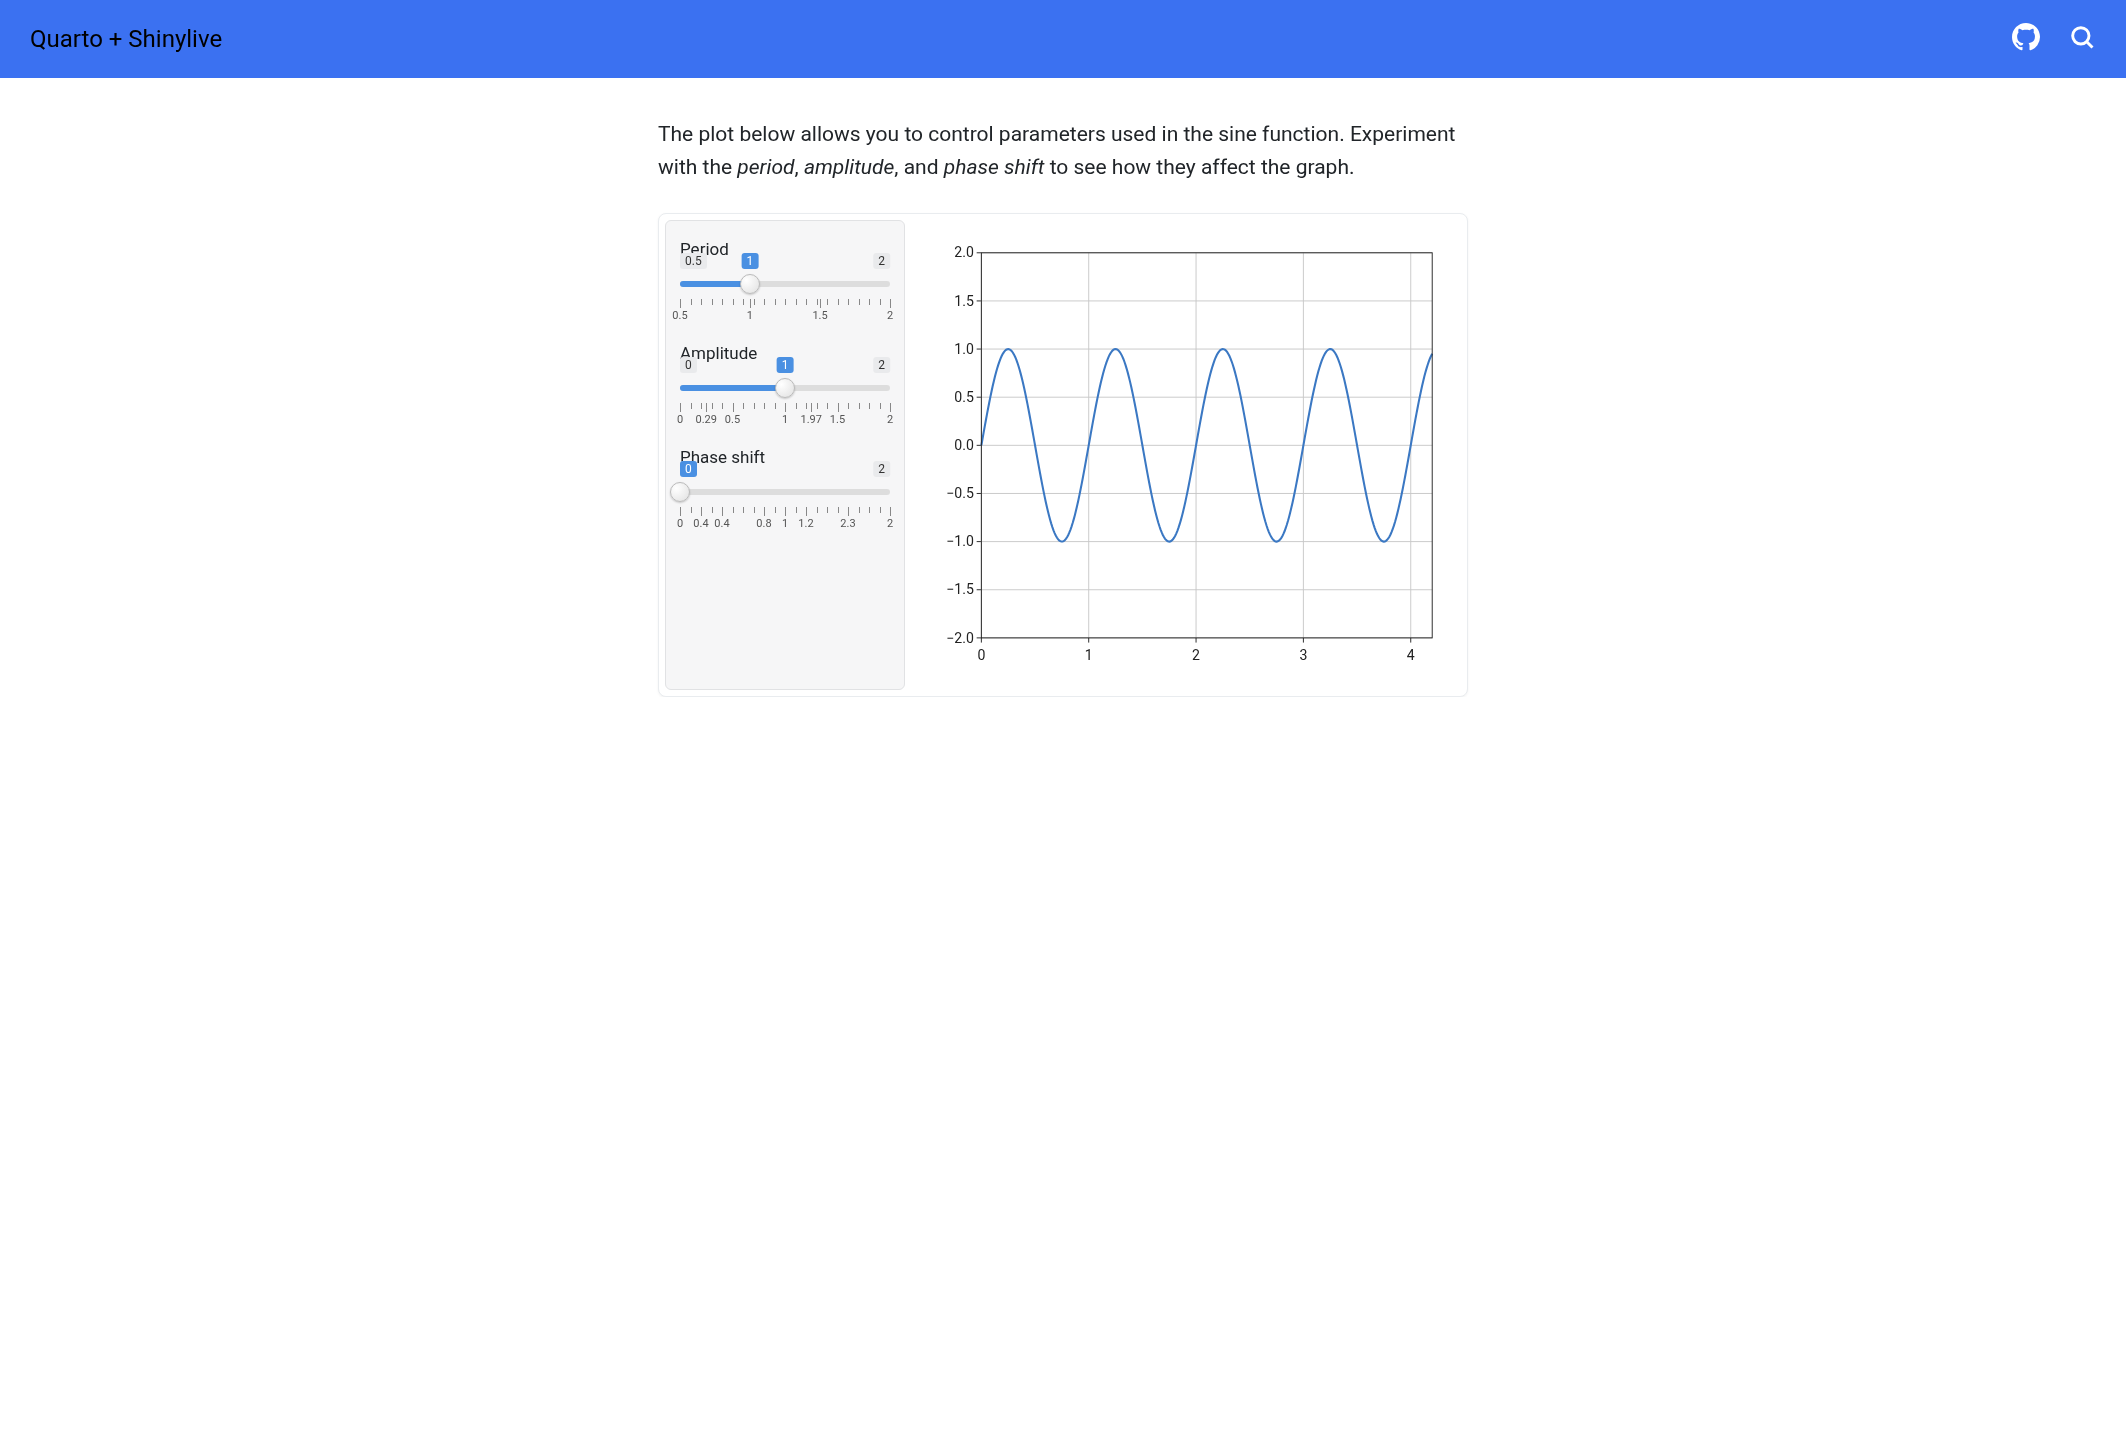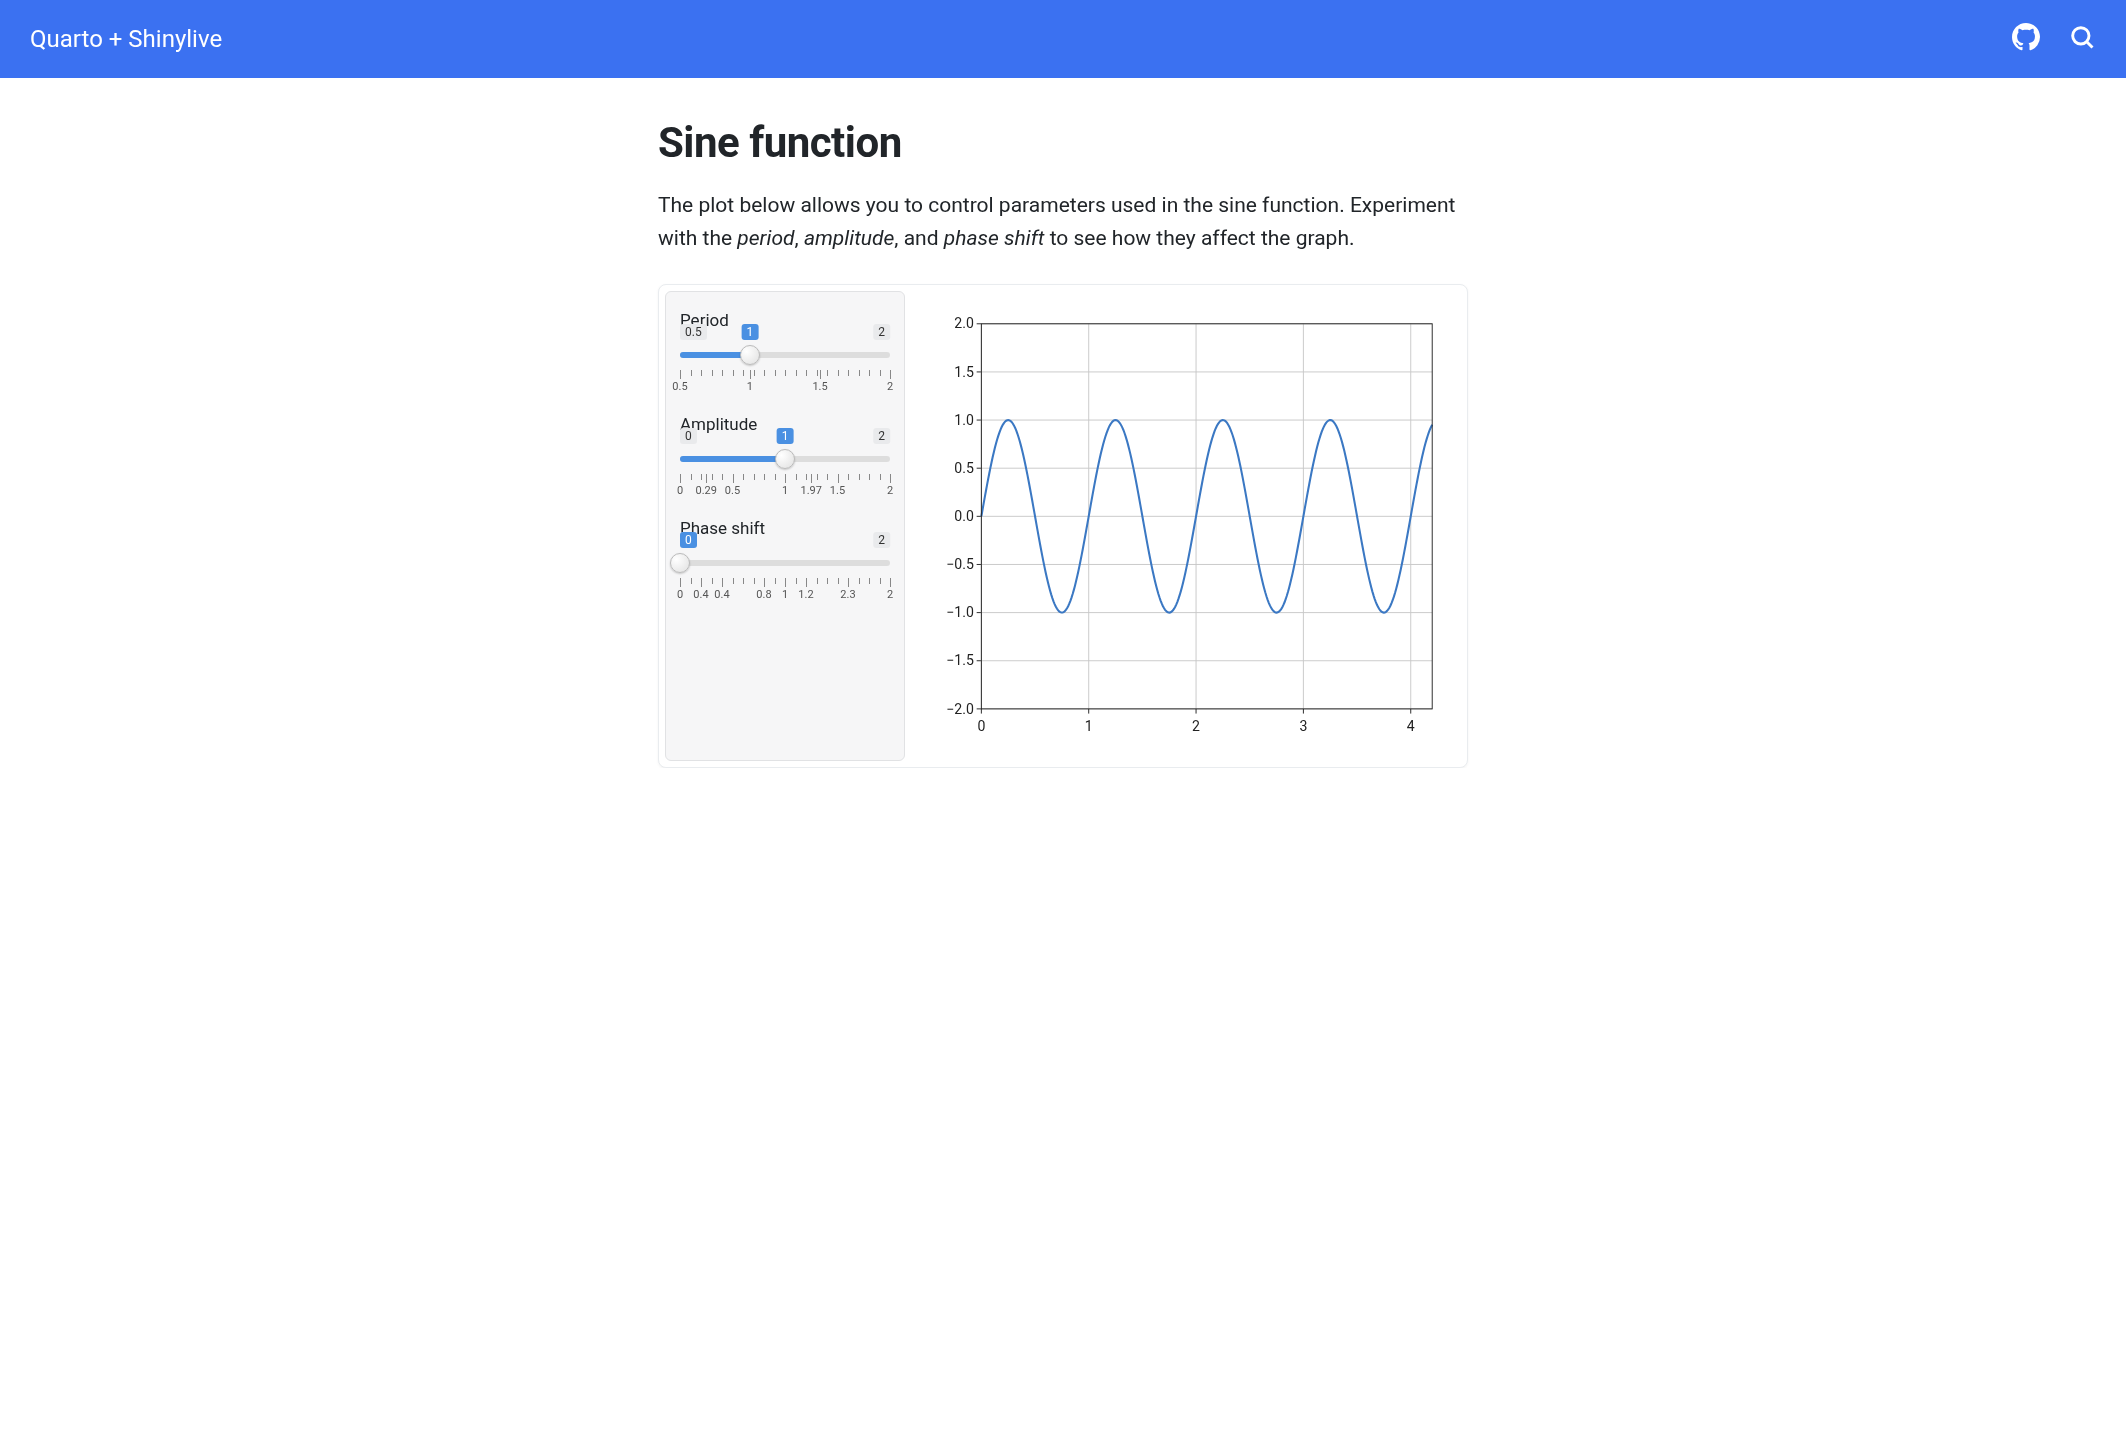--- a/index.html
+++ b/index.html
@@ -3,21 +3,21 @@
 <meta charset="utf-8">
 <style>
 * { box-sizing: border-box; margin: 0; padding: 0; }
 body {
   font-family: -apple-system, BlinkMacSystemFont, "Segoe UI", Roboto, Helvetica, Arial, sans-serif;
   background: #fff;
   color: #212529;
 }
 .header {
   background: #3b71f1;
-  color: #ffffff;
+  color: #000000;
   height: 78px;
   display: flex;
   align-items: center;
   padding: 0 30px;
   justify-content: space-between;
 }
 .header-title {
   font-size: 24px;
   font-weight: 400;
 }
@@ -176,21 +176,20 @@
     <span class="search-icon">
       <svg viewBox="0 0 24 24">
           <circle cx="11" cy="11" r="7"></circle>
           <line x1="21" y1="21" x2="16.5" y2="16.5"></line>
         </svg>
     </span>
   </div>
 </div>
 
 <div class="content">
-  <h1 class="page-title">Sine function</h1>
   <p class="description">
     <span>The plot below allows you to control parameters used in the sine function. Experiment with the </span><span class="em">period</span><span>, </span><span class="em">amplitude</span><span>, and </span><span class="em">phase shift</span><span> to see how they affect the graph.</span>
   </p>
 
   <div class="app-card">
     <div class="sidebar">
 
       <div class="slider-group">
         <div class="slider-label">Period</div>
         <div class="slider-track" id="slider-period">

